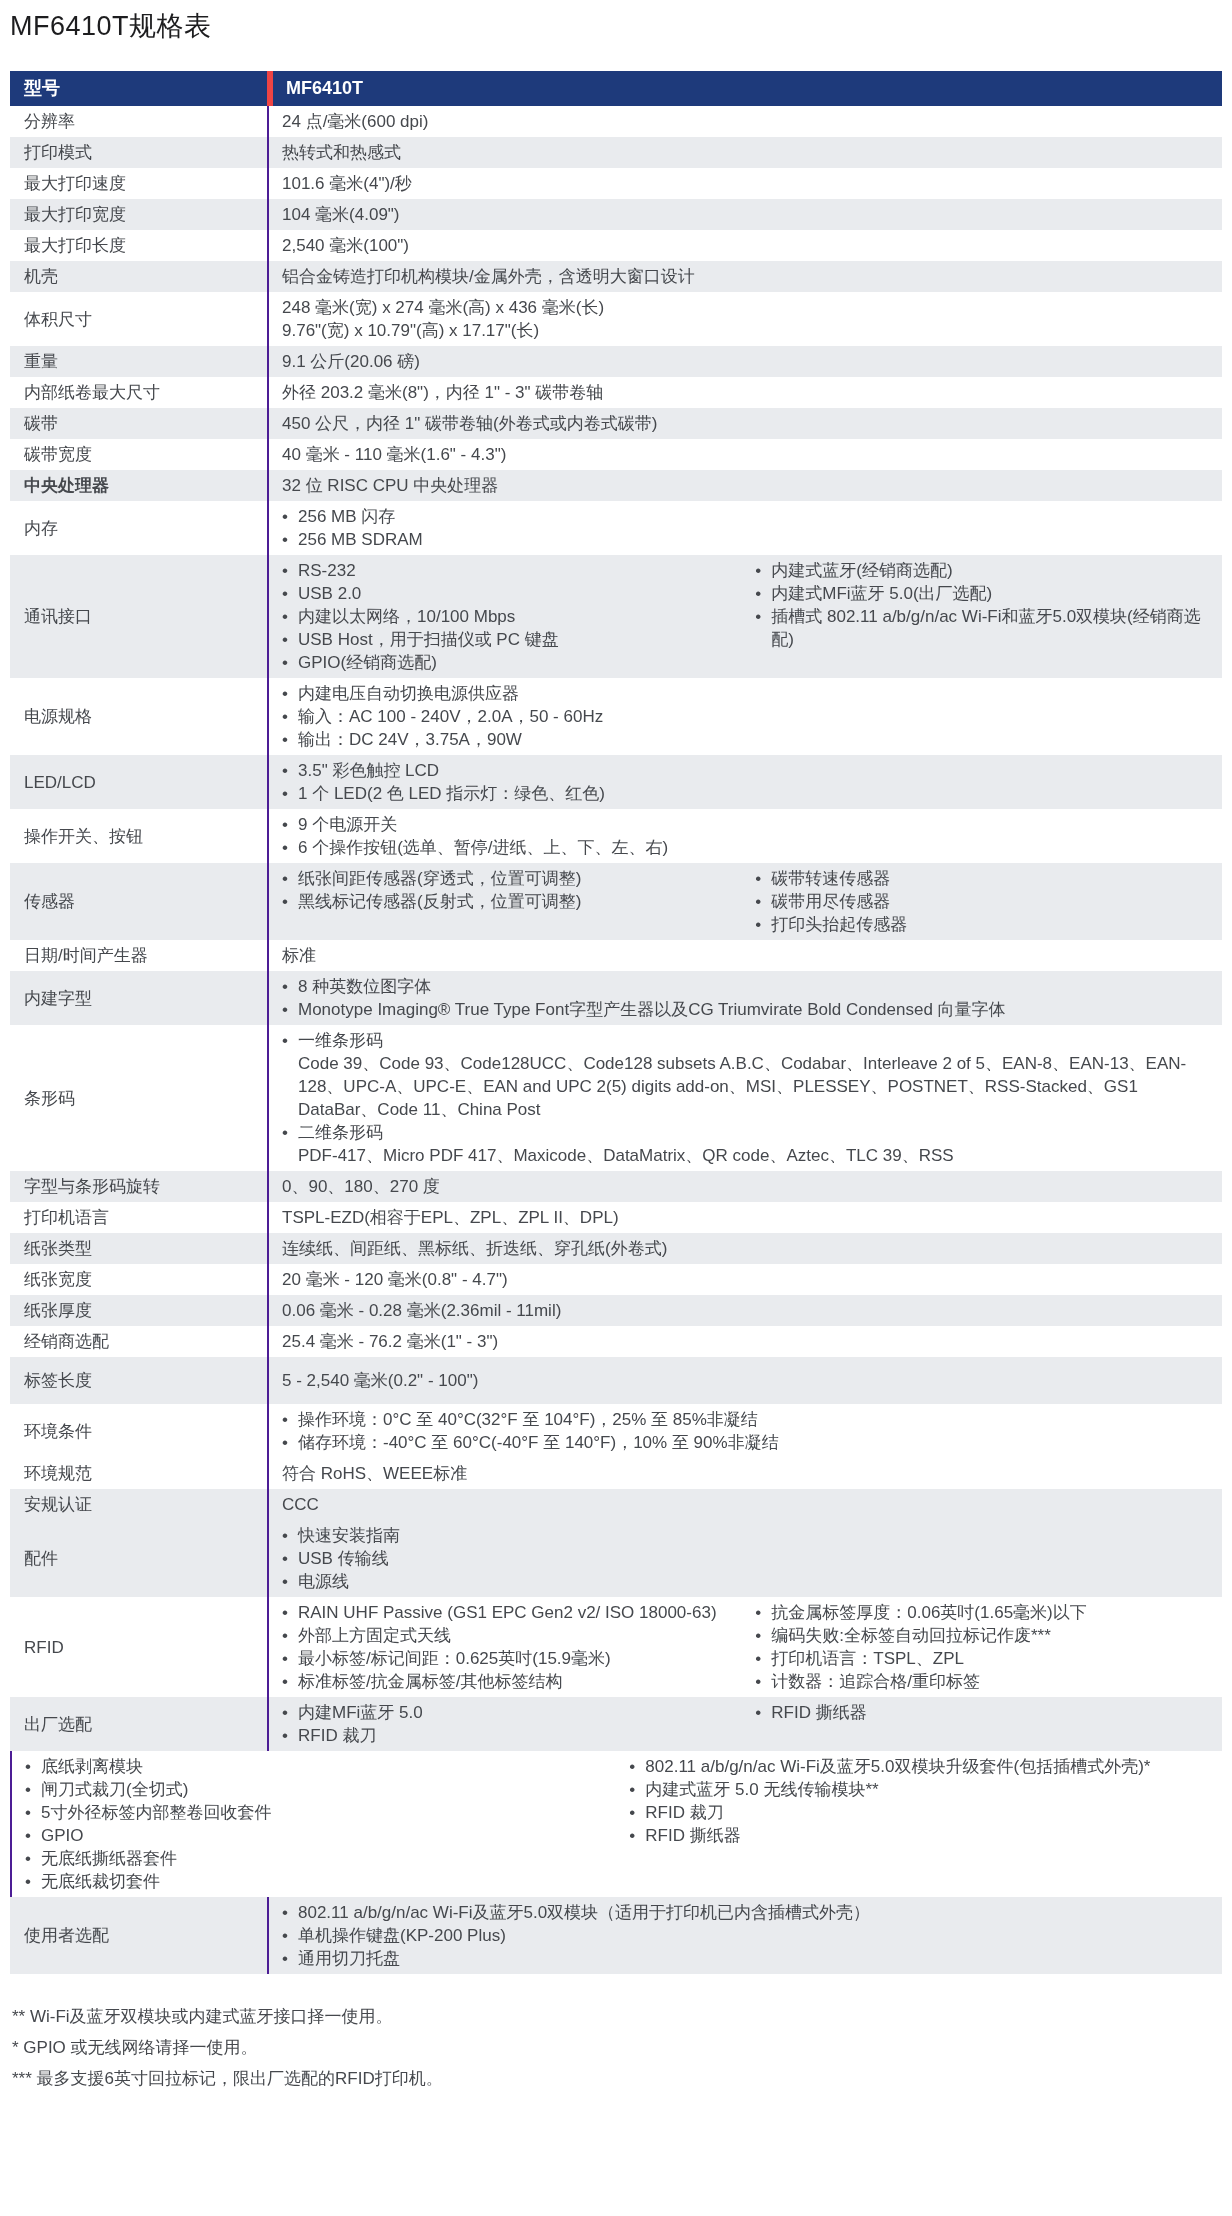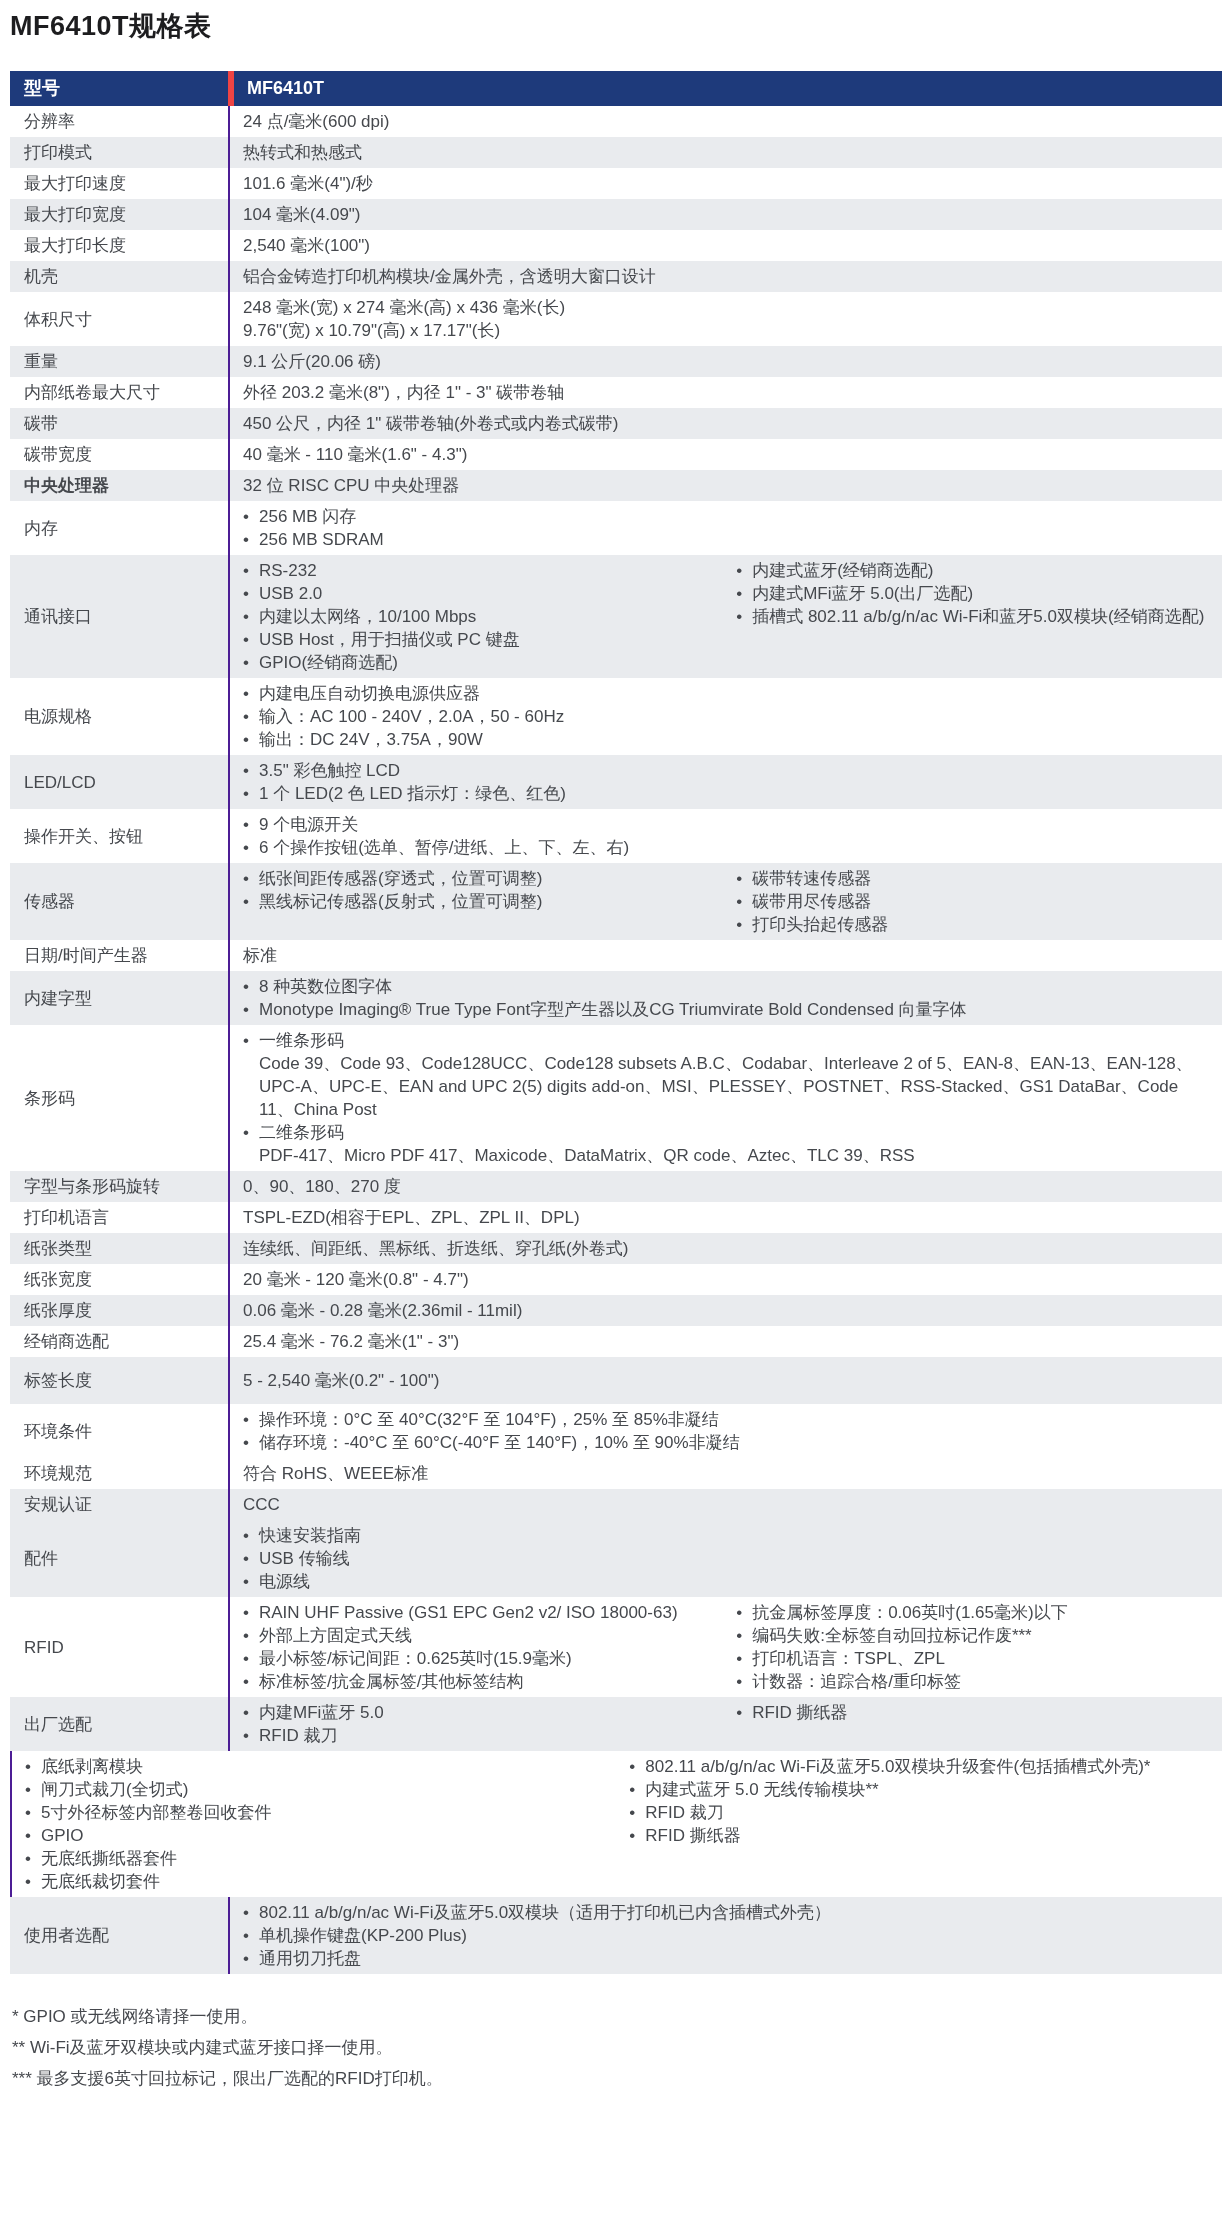--- a/index.html
+++ b/index.html
@@ -4,34 +4,34 @@
 <style>
   html,body { margin:0; padding:0; background:#ffffff; }
   body {
     width:1232px; min-height:2216px;
     font-family:"Liberation Sans", sans-serif;
     color:#45484d;
     -webkit-font-smoothing:antialiased;
   }
   .page { padding:6px 10px 20px 10px; }
   .title {
-    font-size:27px; font-weight:bold; color:#1d1d1f;
+    font-size:27px; font-weight:normal; color:#1d1d1f;
     margin:2px 0 27px 0; letter-spacing:0.5px;
   }
   .spec-table { width:1212px; }
   .row { display:flex; }
   .row.alt { background:#e9ebee; }
   .row.tall .cell { min-height:47px; }
   .cell {
     font-size:17px; line-height:23px;
     padding:4px 12px;
     box-sizing:border-box;
     display:flex; flex-direction:column; justify-content:center;
   }
-  .label { width:218px; flex:none; padding-left:14px;border-radius:8px; }
+  .label { width:257px; flex:none; padding-left:14px;border-radius:8px; }
   .label.bold { font-weight:bold; }
   .value { flex:1; border-left:2px solid #4c1d95; padding-left:13px; }
   .row.header { background:#1e3a7b; }
   .row.header .cell {
     color:#ffffff; font-weight:bold; font-size:18px;
     padding-top:6px; padding-bottom:6px;
   }
   .row.header .value { border-left:6px solid #ef4444; }
   .bullet { display:flex; }
   .dot { width:16px; flex:none; }
@@ -503,17 +503,17 @@
                 <span class="dot">•</span>
                 <span class="bt">通用切刀托盘</span>
               </div>
             </div>
           </div>
         </div>
       </div>
   </div>
 
   <div class="footnotes">
+    <div>** Wi-Fi及蓝牙双模块或内建式蓝牙接口择一使用。</div>
     <div>* GPIO 或无线网络请择一使用。</div>
-    <div>** Wi-Fi及蓝牙双模块或内建式蓝牙接口择一使用。</div>
     <div>*** 最多支援6英寸回拉标记，限出厂选配的RFID打印机。</div>
   </div>
 </div>
 
 </body></html>

